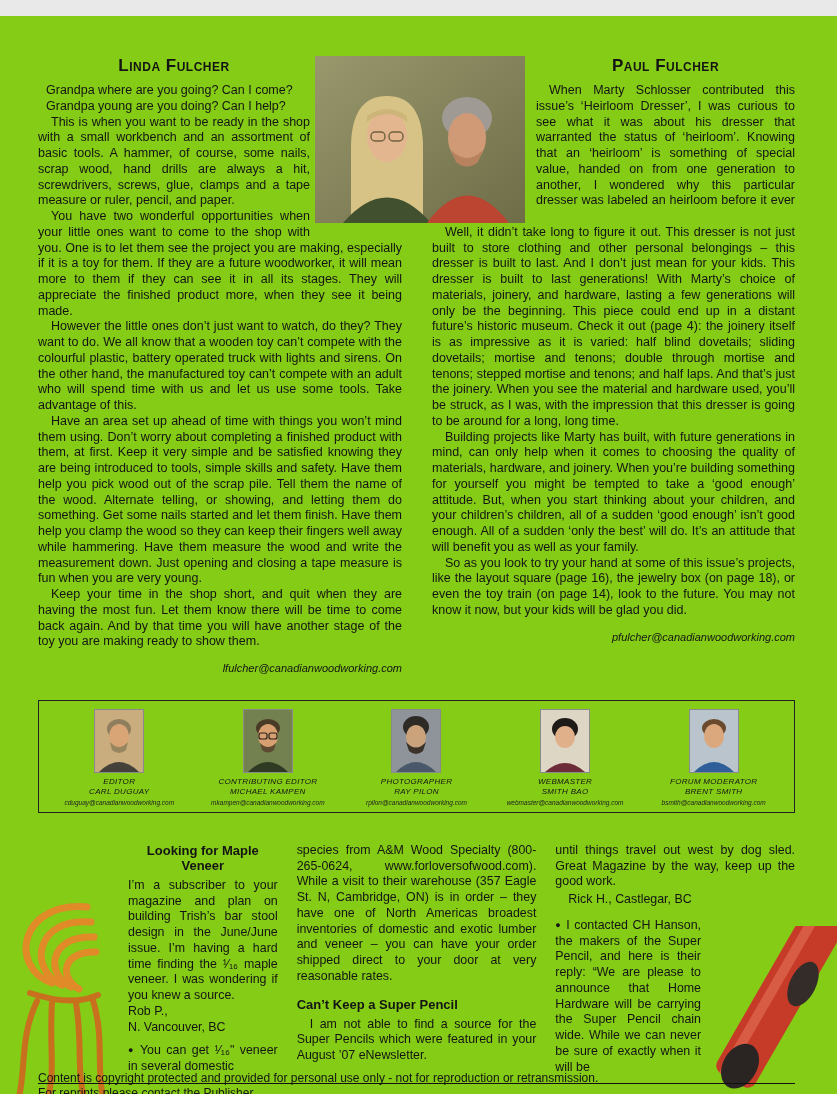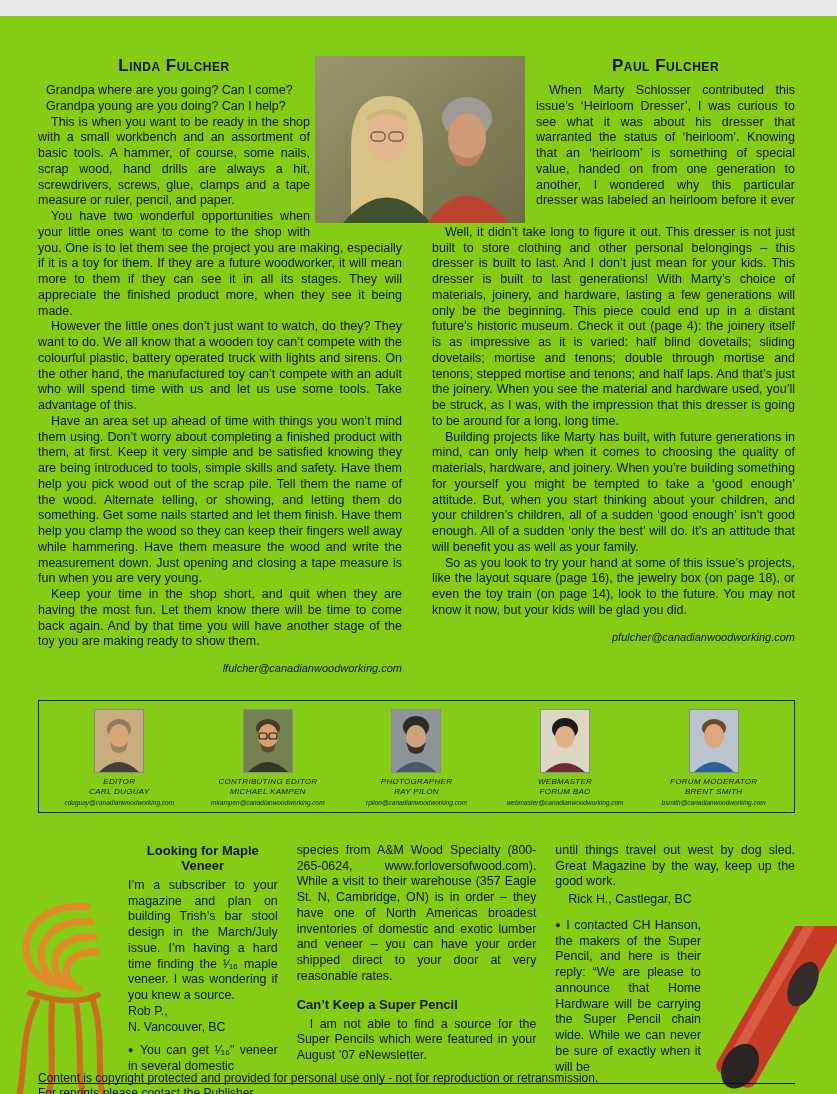--- a/index.html
+++ b/index.html
@@ -194,21 +194,21 @@
       <div class="staff-cell">
         <span class="staff-photo">
           <svg viewBox="0 0 48 62">
               <rect width="48" height="62" fill="#ded6c4"></rect>
               <ellipse cx="24" cy="19" rx="13" ry="11" fill="#1e1a18"></ellipse>
               <ellipse cx="24" cy="27" rx="10" ry="11" fill="#e0b08a"></ellipse>
               <path d="M4,62 Q24,44 44,62 Z" fill="#6e2c38"></path>
             </svg>
         </span>
         <div class="staff-role">WEBMASTER</div>
-        <div class="staff-name">FORUM BAO</div>
+        <div class="staff-name">SMITH BAO</div>
         <div class="staff-email">webmaster@canadianwoodworking.com</div>
       </div>
 
       <div class="staff-cell">
         <span class="staff-photo">
           <svg viewBox="0 0 48 62">
               <rect width="48" height="62" fill="#bac4cc"></rect>
               <ellipse cx="24" cy="18" rx="12" ry="9" fill="#6a4a2e"></ellipse>
               <ellipse cx="24" cy="26" rx="10" ry="12" fill="#dba87e"></ellipse>
               <path d="M4,62 Q24,42 44,62 Z" fill="#2e5f99"></path>
@@ -235,21 +235,21 @@
             <g fill="none" stroke="#c8701d" stroke-width="6" stroke-linecap="round">
               <path d="M38,98 q42,14 68,2"></path>
               <path d="M45,106 C28,142 34,172 27,202"></path>
               <path d="M100,102 C113,142 104,172 111,202"></path>
               <path d="M60,108 C57,152 64,177 55,206"></path>
               <path d="M84,108 C91,152 84,177 93,206"></path>
             </g>
           </svg>
         </div>
         <h3>Looking for Maple Veneer</h3>
-        <p class="lbody">I’m a subscriber to your magazine and plan on building Trish’s bar stool design in the March/July issue. I’m having a hard time finding the ¹⁄₁₆ maple veneer. I was wondering if you knew a source.</p>
+        <p class="lbody">I’m a subscriber to your magazine and plan on building Trish’s bar stool design in the June/June issue. I’m having a hard time finding the ¹⁄₁₆ maple veneer. I was wondering if you knew a source.</p>
         <p class="sig">Rob P.,</p>
         <p class="sig sig2">N. Vancouver, BC</p>
         <p class="lbody reply"><span>You can get ¹⁄₁₆" veneer in several domestic</span></p>
       </div>
 
       <div class="letter-col col2">
         <p class="lbody">species from A&amp;M Wood Specialty (800-265-0624, www.forloversofwood.com). While a visit to their warehouse (357 Eagle St. N, Cambridge, ON) is in order – they have one of North Americas broadest inventories of domestic and exotic lumber and veneer – you can have your order shipped direct to your door at very reasonable rates.</p>
         <h3>Can’t Keep a Super Pencil</h3>
         <p class="lbody ind">I am not able to find a source for the Super Pencils which were featured in your August ’07 eNewsletter.</p>
       </div>

